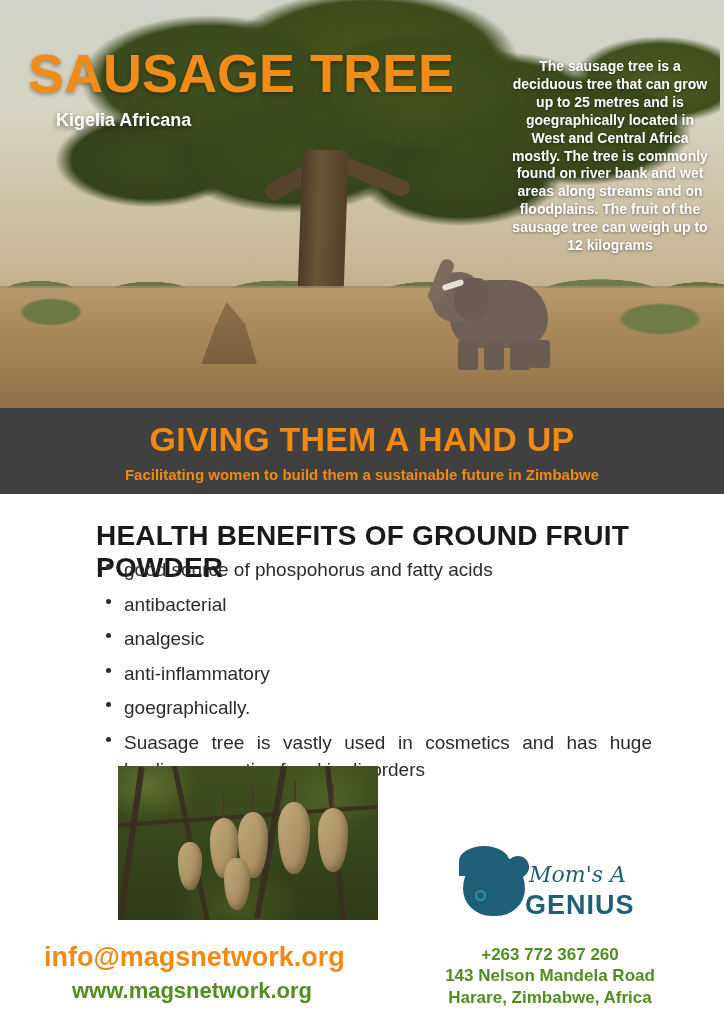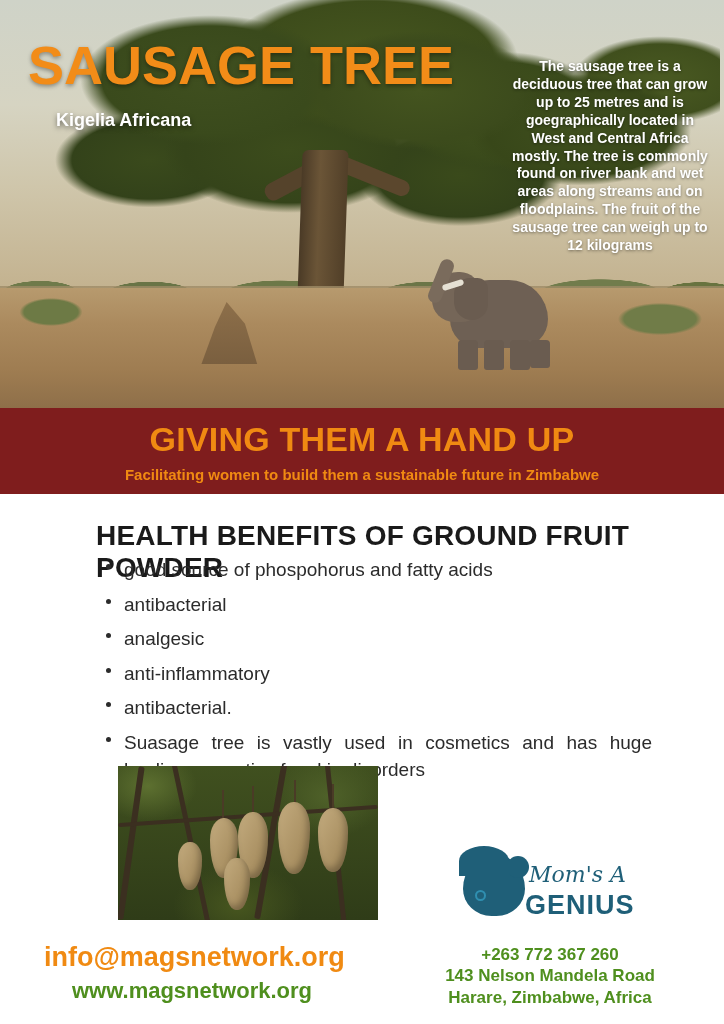--- a/index.html
+++ b/index.html
@@ -178,21 +178,21 @@
     background: #6a5c50;
     border-radius: 4px 4px 3px 3px;
   }
   .ele-leg.l1 { left: 26px; }
   .ele-leg.l2 { left: 52px; }
   .ele-leg.l3 { left: 78px; }
   .ele-leg.l4 { left: 98px; height: 28px; }
 
   .hero-title {
     position: absolute;
-    left: 28px; top: 38px;
+    left: 28px; top: 46px;
     font-size: 54px;
     font-weight: 700;
     color: #f28c18;
     letter-spacing: 0px;
     line-height: 1;
     text-shadow: 0 2px 4px rgba(0,0,0,.35);
     font-family: "Liberation Sans", sans-serif;
   }
   .hero-subtitle {
     position: absolute;
@@ -212,21 +212,21 @@
     color: #ffffff;
     text-align: center;
     text-shadow: 0 1px 3px rgba(0,0,0,.45);
   }
 
   
   .band {
     position: relative;
     width: 724px;
     height: 86px;
-    background: #7f1d1d;
+    background: #404040;
     text-align: center;
   }
   .band-title {
     position: absolute;
     left: 0; right: 0; top: 12px;
     font-size: 34px;
     font-weight: 700;
     color: #f08a12;
     letter-spacing: .2px;
   }
@@ -441,21 +441,21 @@
   </div>
 
   <div class="benefits">
     <div class="benefits-dot"></div>
     <div class="benefits-heading">HEALTH BENEFITS OF  GROUND FRUIT POWDER</div>
     <ul class="benefits-list">
       <li>good source of phospohorus and fatty acids</li>
       <li>antibacterial</li>
       <li>analgesic</li>
       <li>anti-inflammatory</li>
-      <li>antibacterial.</li>
+      <li>goegraphically.</li>
       <li class="justified">Suasage tree is vastly used in cosmetics and has huge healing properties for skin disorders</li>
     </ul>
   </div>
 
   <div class="fruit-photo">
     <div class="fp-bg"></div>
     <div class="fp-branch" style="left:10px; top:0px; width:6px; height:154px; transform:rotate(8deg);"></div>
     <div class="fp-branch" style="left:70px; top:-10px; width:5px; height:170px; transform:rotate(-12deg);"></div>
     <div class="fp-branch" style="left:150px; top:-6px; width:6px; height:160px; transform:rotate(10deg);"></div>
     <div class="fp-branch" style="left:215px; top:-4px; width:5px; height:160px; transform:rotate(-6deg);"></div>

